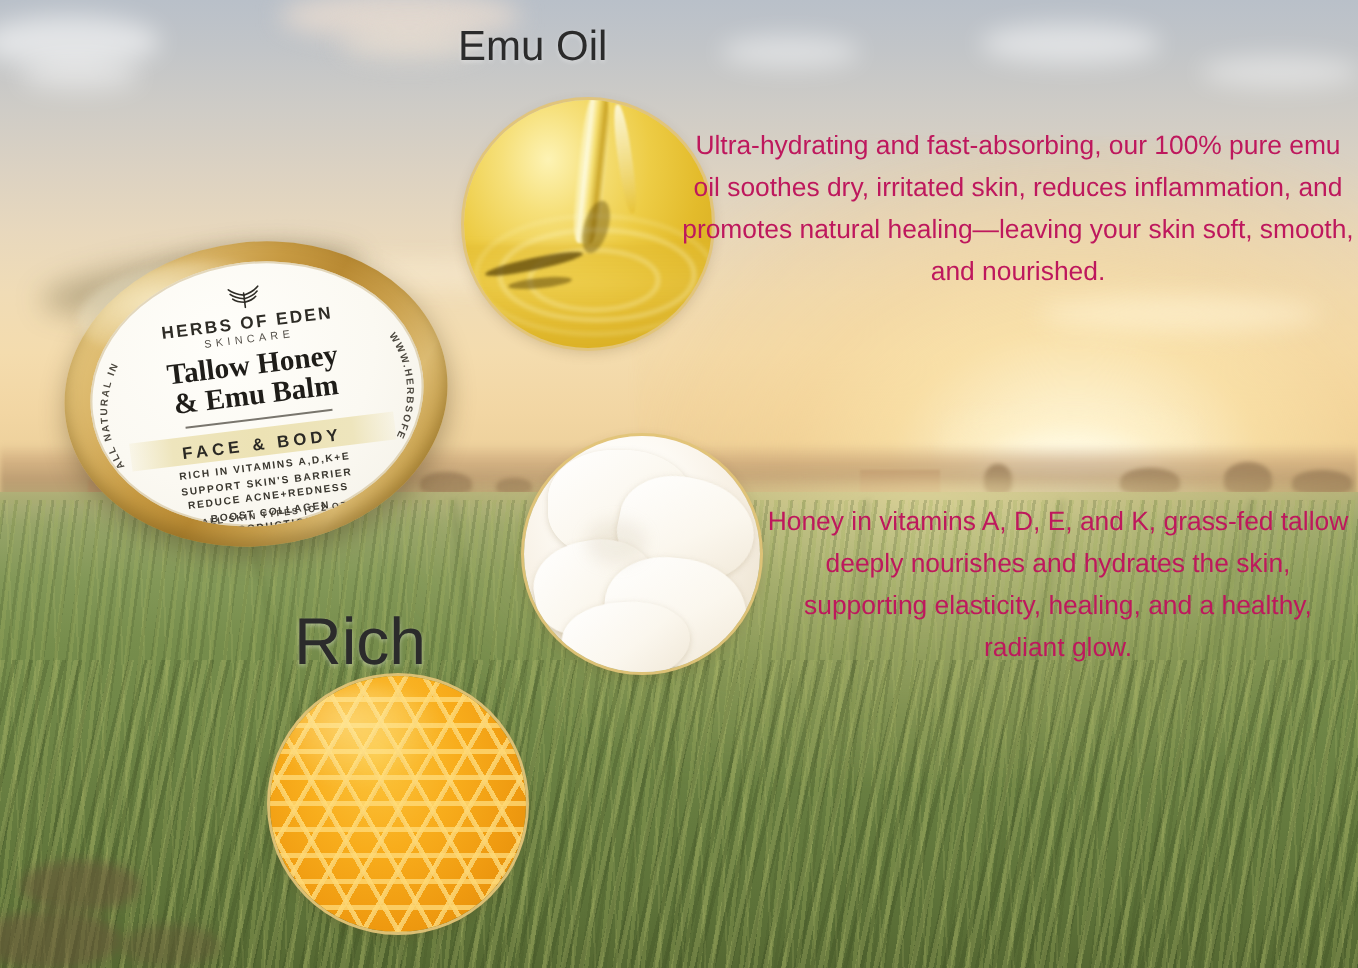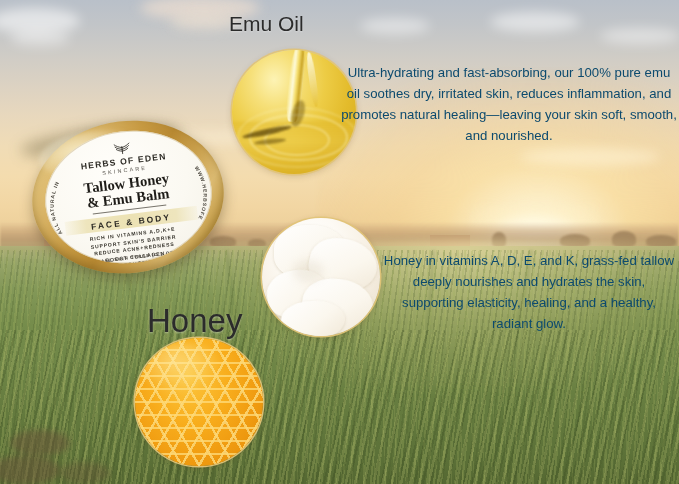--- a/index.html
+++ b/index.html
@@ -129,21 +129,21 @@
     white-space:nowrap;
     text-shadow:0 1px 2px rgba(255,255,255,0.35);
   }
   #h-emu{left:229px;top:12px;font-size:21px;}
   #h-tallow{left:275px;top:177px;font-size:33px;}
   #h-honey{left:147px;top:302px;font-size:33px;}
 
   
   .para{
     position:absolute;
-    color:#0c4a6e;
+    color:#be185d;
     font-size:13.2px;
     line-height:21px;
     text-align:center;
     font-family:"Liberation Sans",sans-serif;
   }
   #p-emu{left:340px;top:62px;width:338px;}
   #p-tallow{left:381px;top:250px;width:296px;}
   #p-honey{left:272px;top:368px;width:406px;}
 
   
@@ -374,21 +374,21 @@
     <div class="tallow-swirl" style="left:10%;top:6%;width:62%;height:46%;"></div>
     <div class="tallow-swirl" style="left:40%;top:18%;width:58%;height:44%;transform:rotate(12deg);"></div>
     <div class="tallow-swirl" style="left:4%;top:44%;width:52%;height:40%;transform:rotate(-10deg);"></div>
     <div class="tallow-swirl" style="left:34%;top:52%;width:60%;height:46%;transform:rotate(6deg);"></div>
     <div class="tallow-swirl" style="left:16%;top:70%;width:54%;height:34%;transform:rotate(-4deg);"></div>
     <div class="tallow-shadow" style="left:26%;top:36%;width:26%;height:18%;opacity:.5;"></div>
   </div>
 
   <div class="para" id="p-tallow">Honey in vitamins A, D, E, and K, grass-fed tallow deeply nourishes and hydrates the skin, supporting elasticity, healing, and a healthy, radiant glow.</div>
 
-  <div class="heading" id="h-honey">Honey</div>
+  <div class="heading" id="h-honey">Rich</div>
 
   <div class="circle" id="c-honey">
     <div class="comb-deep"></div>
     <div class="comb"></div>
     <div class="comb-gloss"></div>
   </div>
 
 
   <div class="tin-shadow"></div>
   <div id="tin">

